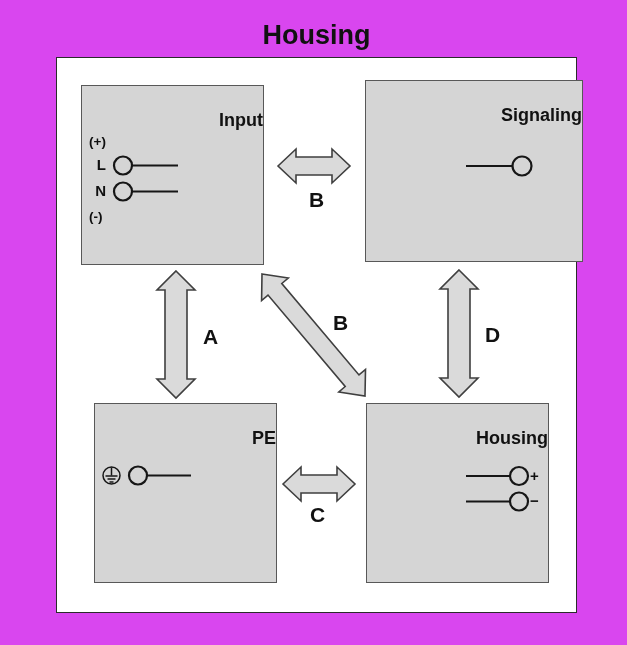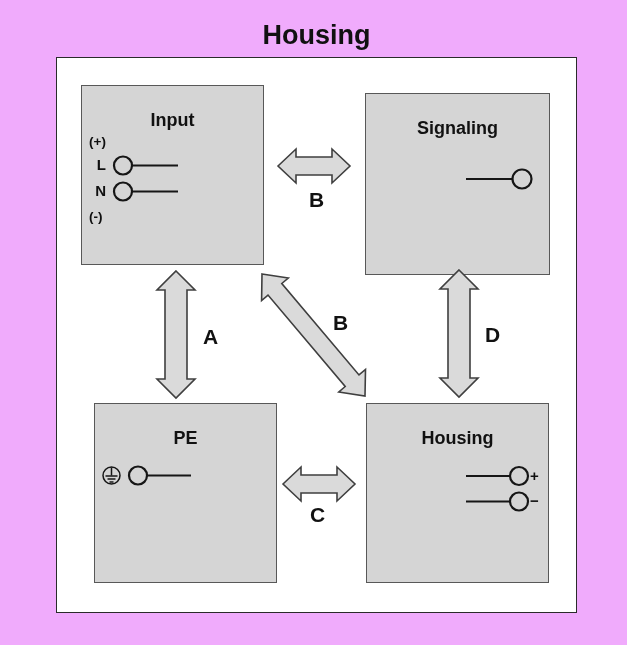--- a/index.html
+++ b/index.html
@@ -1,37 +1,37 @@
 <!DOCTYPE html>
 <html><head>
 <meta charset="utf-8">
 <style>
   html,body { margin:0; padding:0; background:#ffffff; }
   .stage {
-    position:relative; width:627px; height:645px; background:#f0abfc;
+    position:relative; width:627px; height:645px; background:#d946ef;
     font-family:"Liberation Sans", sans-serif; color:#0f0f0f; overflow:hidden;
   }
   .fig-title {
     position:absolute; left:56px; top:20px; width:521px;
     text-align:center; font-size:27px; font-weight:bold; color:#111;
   }
   .housing {
     position:absolute; left:56px; top:57px; width:521px; height:556px;
     border:1.5px solid #2b2b2b; box-sizing:border-box; background:#ffffff;
   }
   .box {
     position:absolute; background:#d5d5d5; border:1.5px solid #585858;
     box-sizing:border-box;
   }
   .box-input     { left:81px;  top:85px;  width:183px; height:180px; }
-  .box-signaling { left:365px; top:93px;  width:185px; height:182px; }
+  .box-signaling { left:365px; top:80px;  width:218px; height:182px; }
   .box-pe        { left:94px;  top:403px; width:183px; height:180px; }
   .box-output    { left:366px; top:403px; width:183px; height:180px; }
   .box-title {
-    position:relative; text-align:center; margin-top:24px;
+    position:relative; text-align:right; margin-top:24px;
     font-size:18px; font-weight:bold; color:#111;
   }
   .terminals { position:absolute; left:0; top:0; }
   .terminals text {
     font-family:"Liberation Sans", sans-serif; font-weight:bold; fill:#0f0f0f;
   }
   .t13 { font-size:13.5px; }
   .t15 { font-size:15px; }
   .wire { stroke:#161616; stroke-width:2.2; fill:none; }
   .term-circle { stroke:#161616; stroke-width:2.2; fill:#d5d5d5; }

